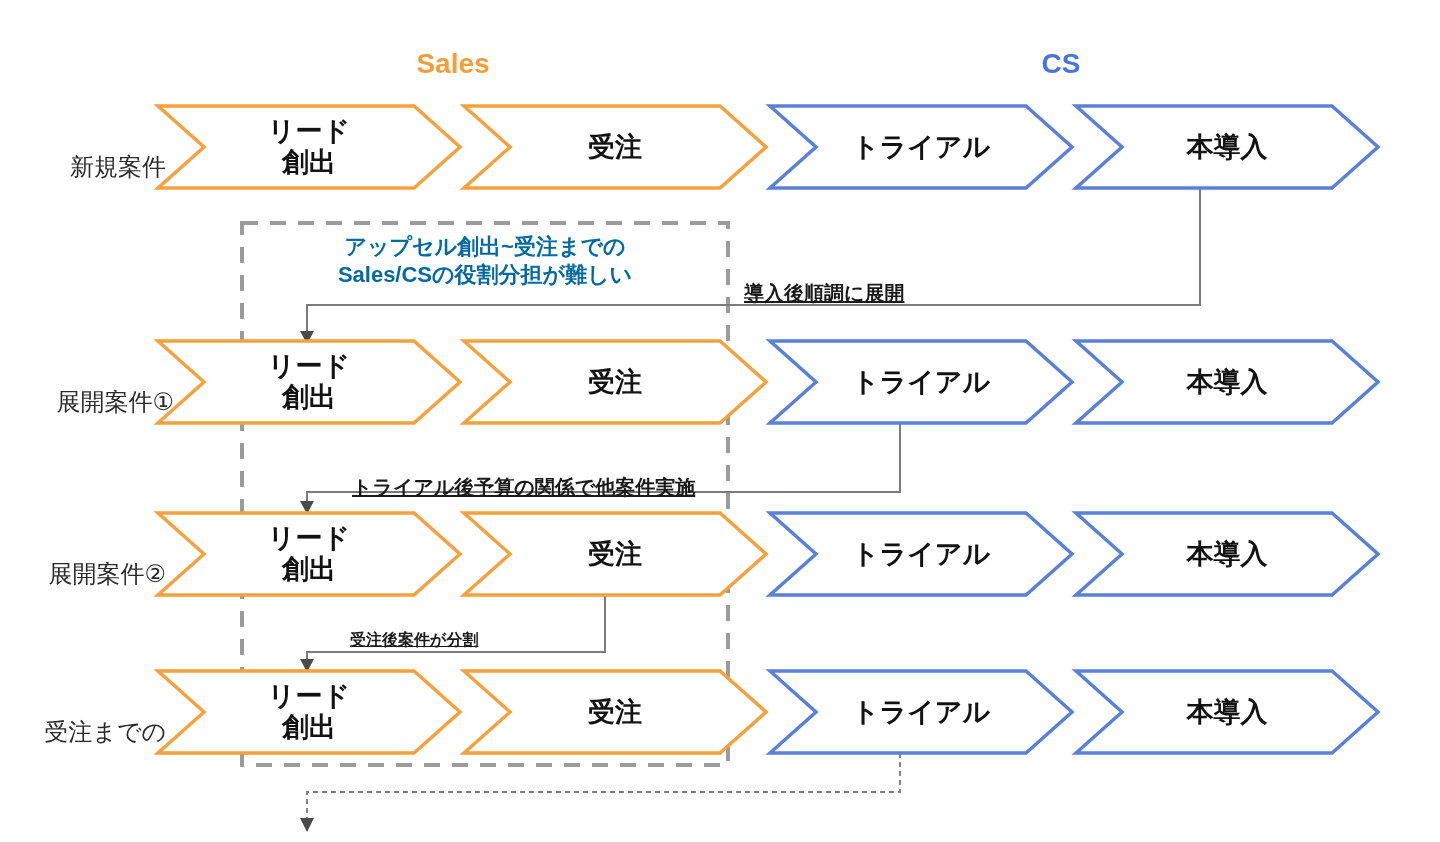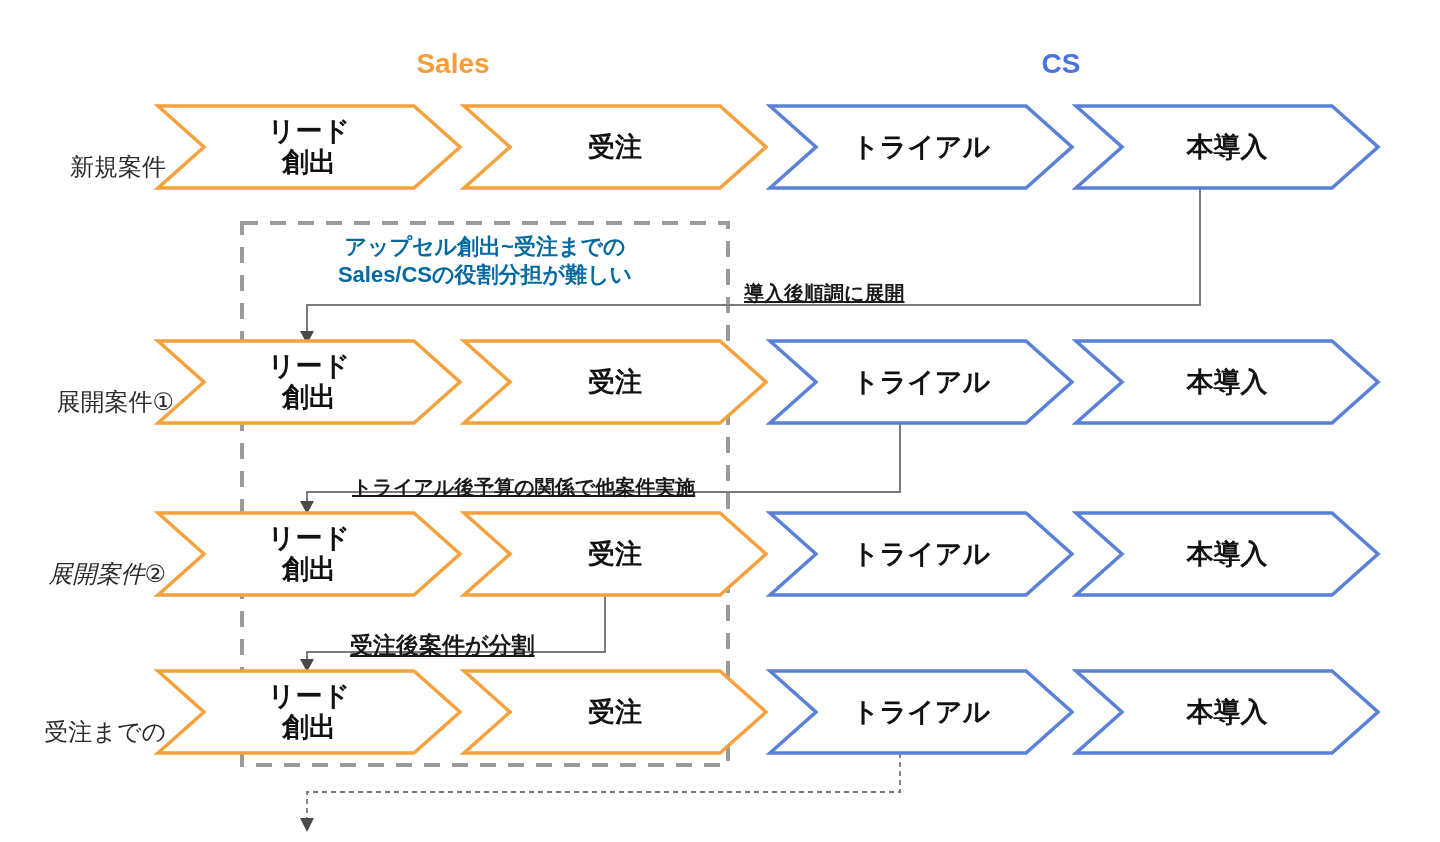--- a/index.html
+++ b/index.html
@@ -75,21 +75,21 @@
     <polygon class="chev orange" points="464,671 720,671 766,712 720,753 464,753 510,712"></polygon>
     <polygon class="chev blue" points="770,671 1026,671 1072,712 1026,753 770,753 816,712"></polygon>
     <polygon class="chev blue" points="1076,671 1332,671 1378,712 1332,753 1076,753 1122,712"></polygon>
   </svg>
 
   <div class="txt col-header sales" style="left:393px;top:28px;">Sales</div>
   <div class="txt col-header cs" style="left:1001px;top:28px;">CS</div>
 
   <div class="txt row-label" style="left:16px;top:132px;">新規案件</div>
   <div class="txt row-label" style="left:24px;top:367px;">展開案件①</div>
-  <div class="txt row-label" style="left:16px;top:539px;font-style:italic;">展開案件②</div>
+  <div class="txt row-label" style="left:16px;top:539px;">展開案件②</div>
   <div class="txt row-label" style="left:16px;top:697px;">受注までの</div>
 
   <div class="stage-label" style="left:204px;top:106px;height:82px;">
     <span>リード</span>
     <span>創出</span>
   </div>
   <div class="stage-label" style="left:510px;top:106px;height:82px;">
     <span>受注</span>
   </div>
   <div class="stage-label" style="left:816px;top:106px;height:82px;">
@@ -140,15 +140,15 @@
   <div class="stage-label" style="left:1122px;top:671px;height:82px;">
     <span>本導入</span>
   </div>
 
   <div class="upsell">
     <div>アップセル創出~受注までの</div>
     <div>Sales/CSの役割分担が難しい</div>
   </div>
   <div class="txt ann" style="left:744px;top:260px;">導入後順調に展開</div>
   <div class="txt ann center" style="left:352px;top:454px;width:352px;">トライアル後予算の関係で他案件実施</div>
-  <div class="txt ann center" style="left:350px;top:610px;width:240px;font-size:23px;">受注後案件が分割</div>
+  <div class="txt ann center" style="left:350px;top:610px;width:240px;font-size:16px;">受注後案件が分割</div>
 
 </div>
 
 </body></html>

